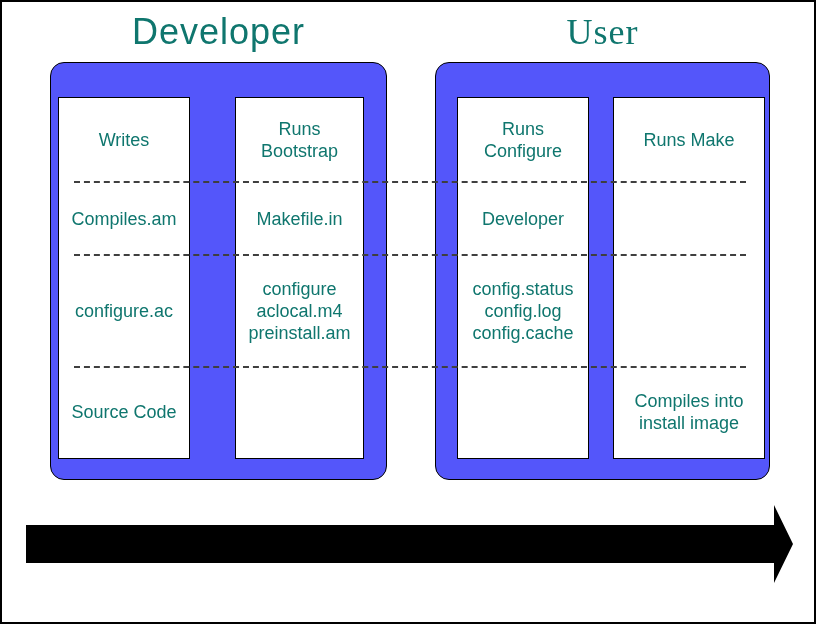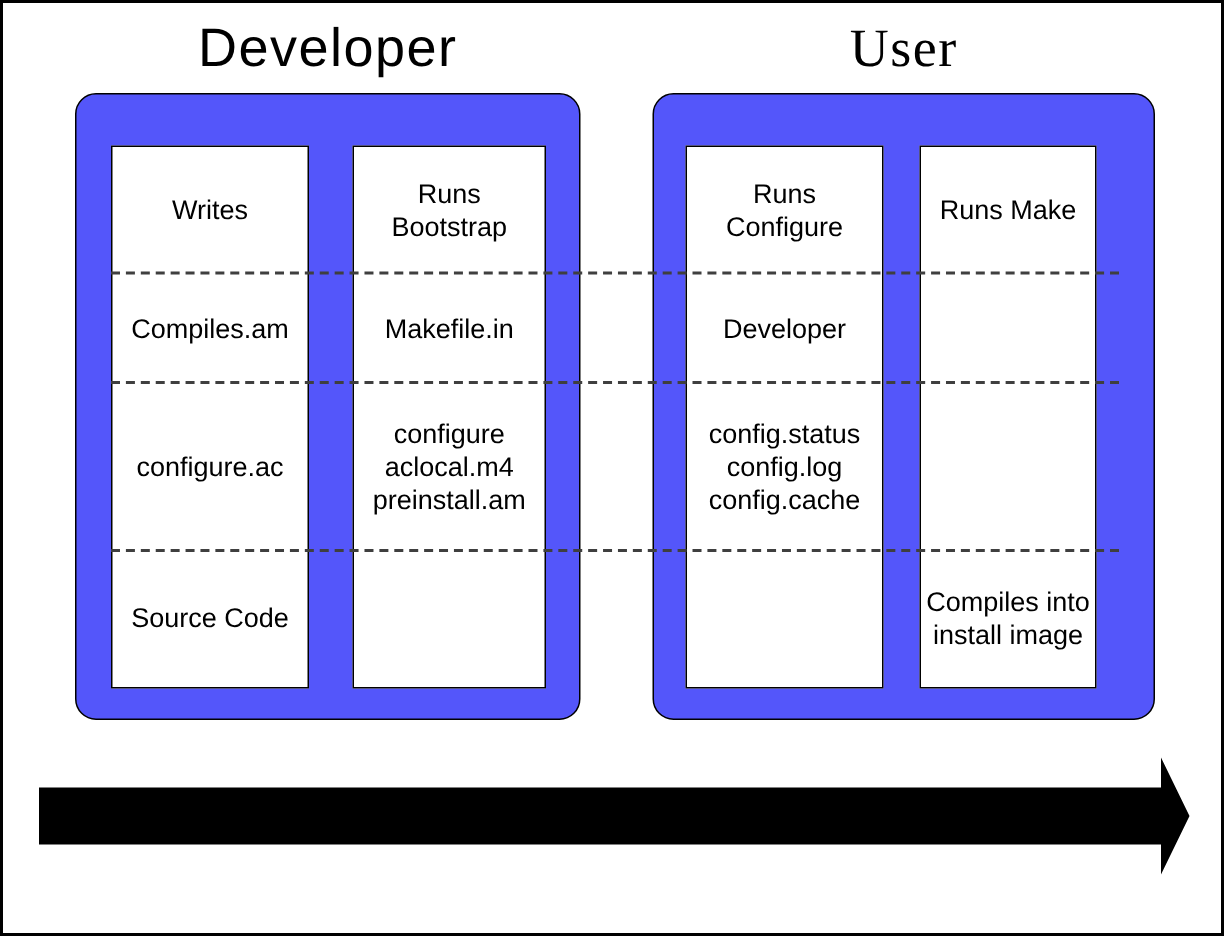--- a/index.html
+++ b/index.html
@@ -4,21 +4,21 @@
 <style>
   html, body { margin: 0; padding: 0; background: #ffffff; }
   .canvas {
     position: relative;
     width: 816px;
     height: 624px;
     box-sizing: border-box;
     border: 2px solid #000000;
     background: #ffffff;
     font-family: "Liberation Sans", "DejaVu Sans", sans-serif;
-    color: #000000;
+    color: #0f766e;
     overflow: hidden;
   }
   .title {
     position: absolute;
     top: 10px;
     font-size: 36px;
     line-height: 40px;
     letter-spacing: 1px;
     text-align: center;
     z-index: 4;
@@ -42,24 +42,24 @@
     position: absolute;
     top: 95px;
     height: 362px;
     background: #ffffff;
     border: 1px solid #000000;
     box-sizing: border-box;
     z-index: 2;
     display: flex;
     flex-direction: column;
   }
-  .col-1 { left: 72px;  width: 132px; }
+  .col-1 { left: 56px;  width: 132px; }
   .col-2 { left: 233px; width: 129px; }
   .col-3 { left: 455px; width: 132px; }
-  .col-4 { left: 611px; width: 118px; }
+  .col-4 { left: 611px; width: 152px; }
   .cell {
     display: flex;
     align-items: center;
     justify-content: center;
     text-align: center;
     font-size: 18px;
     line-height: 22px;
     white-space: pre-line;
     overflow: hidden;
   }

